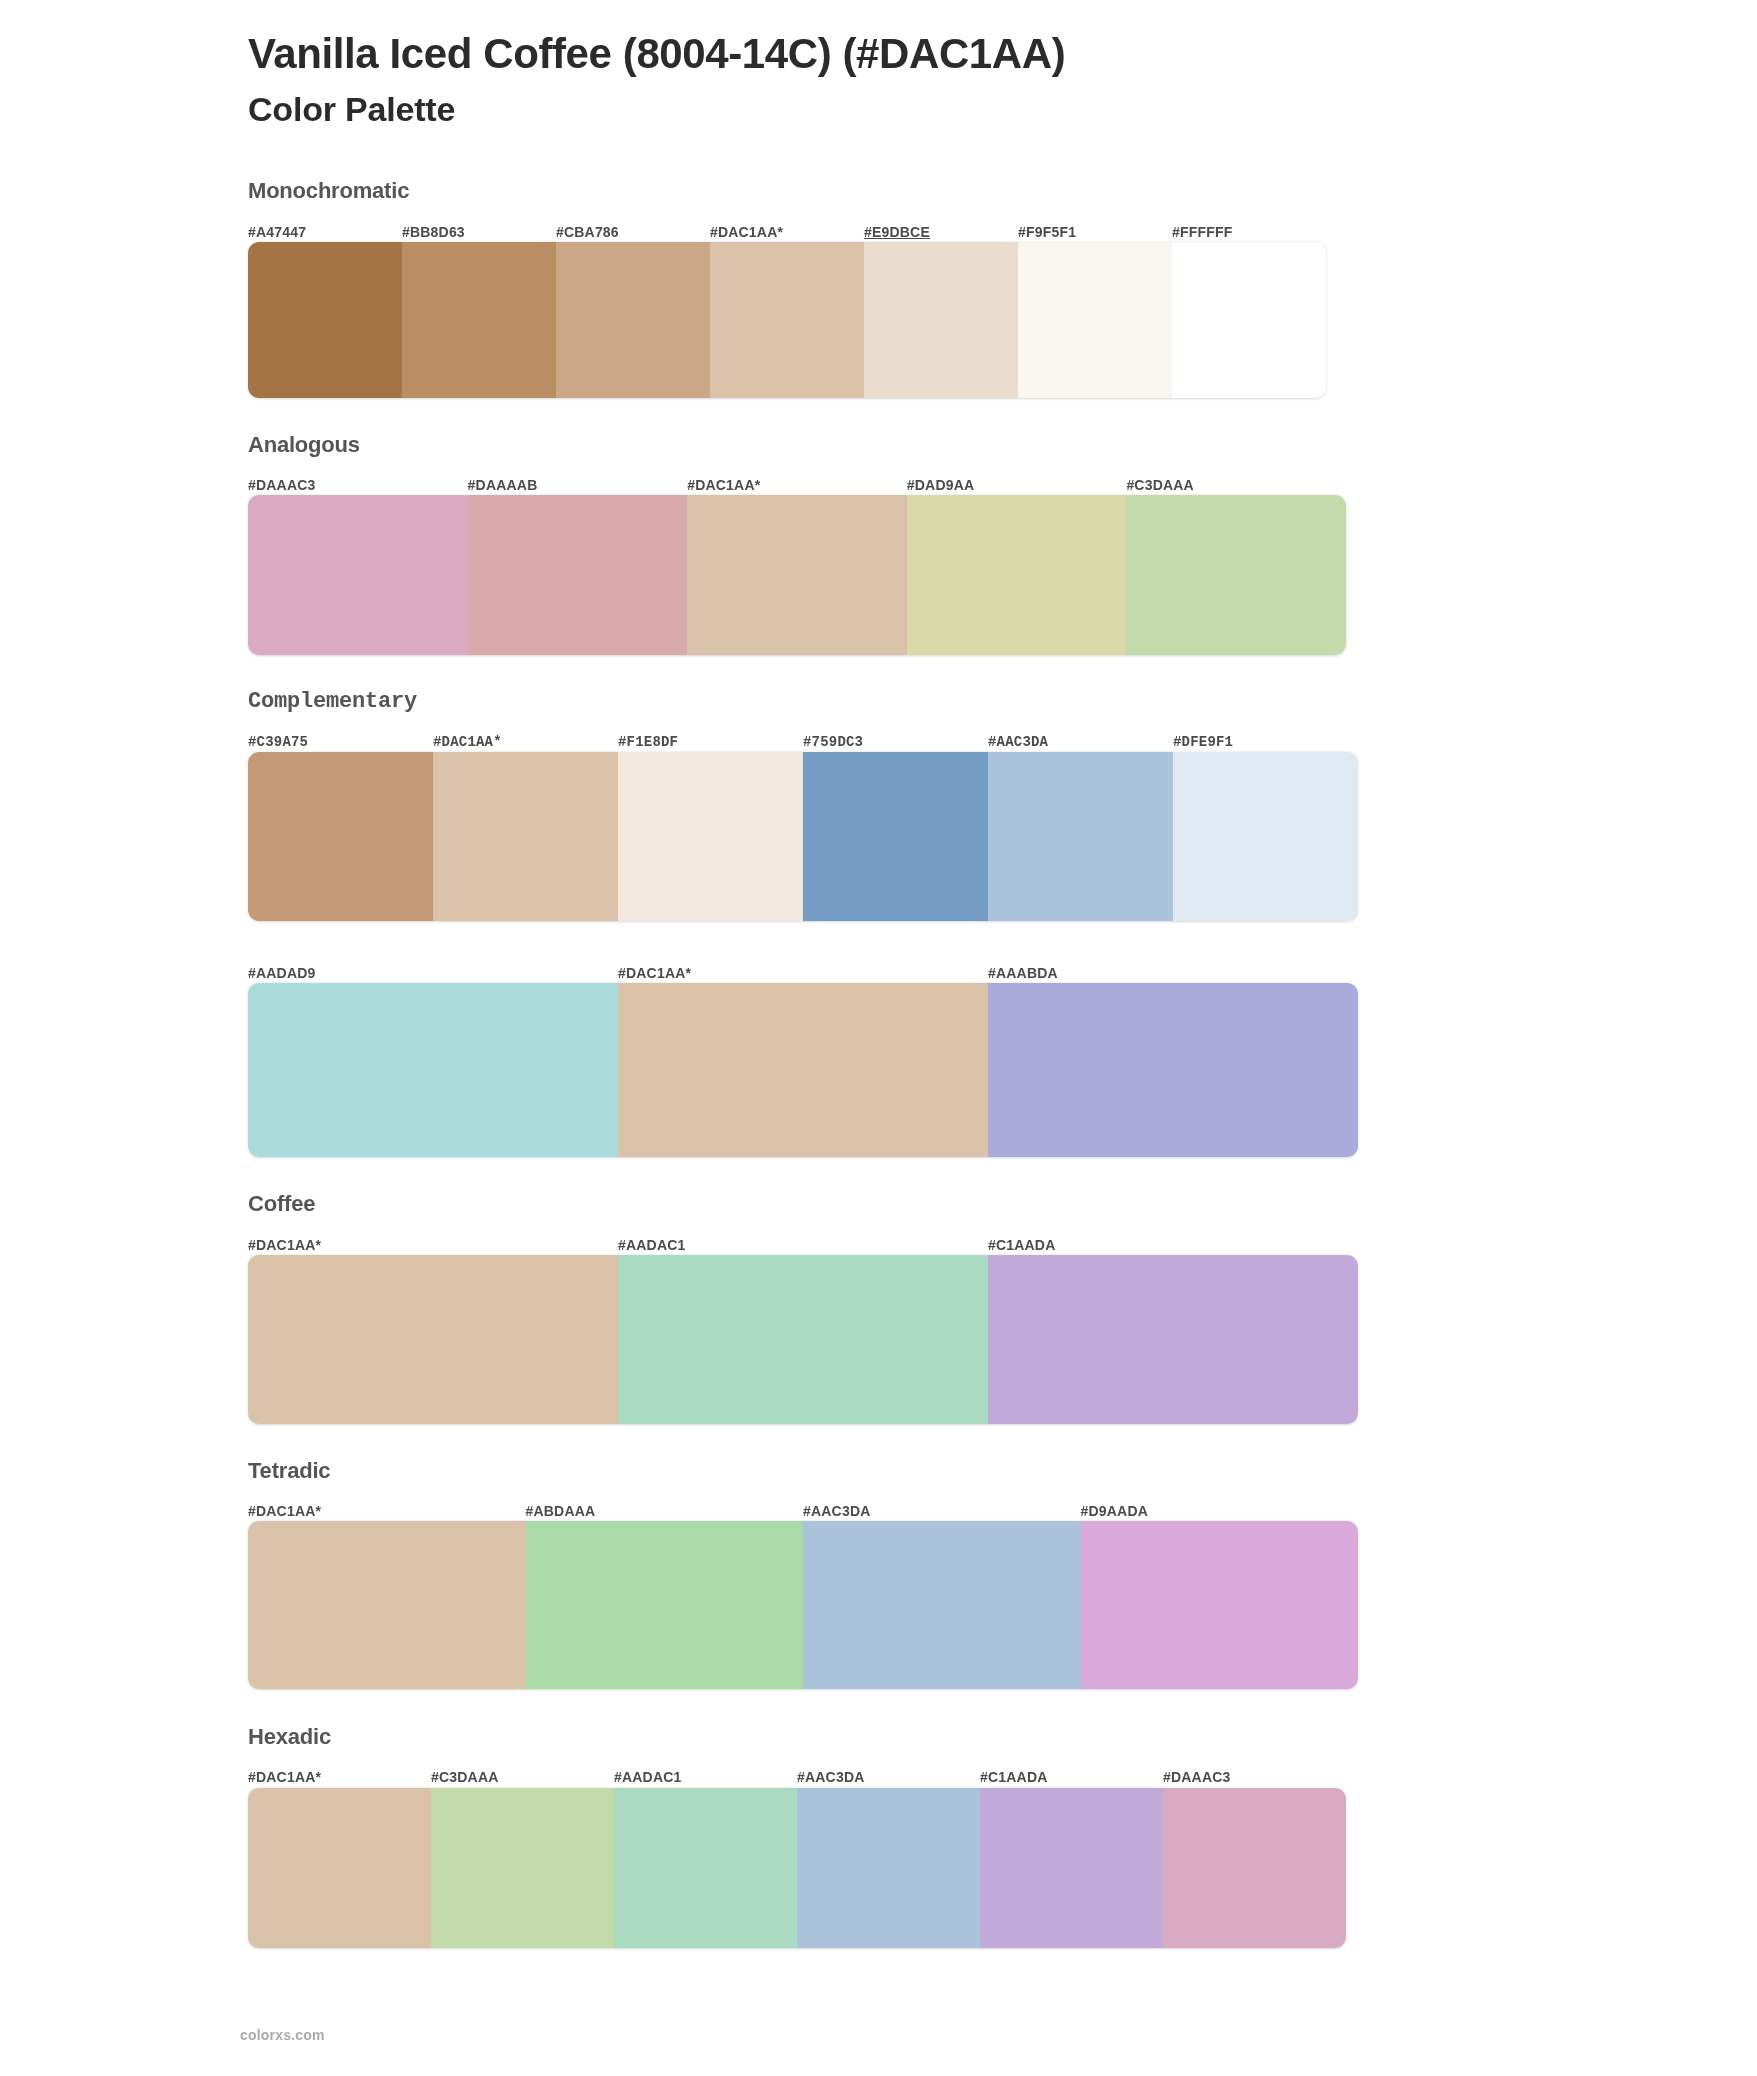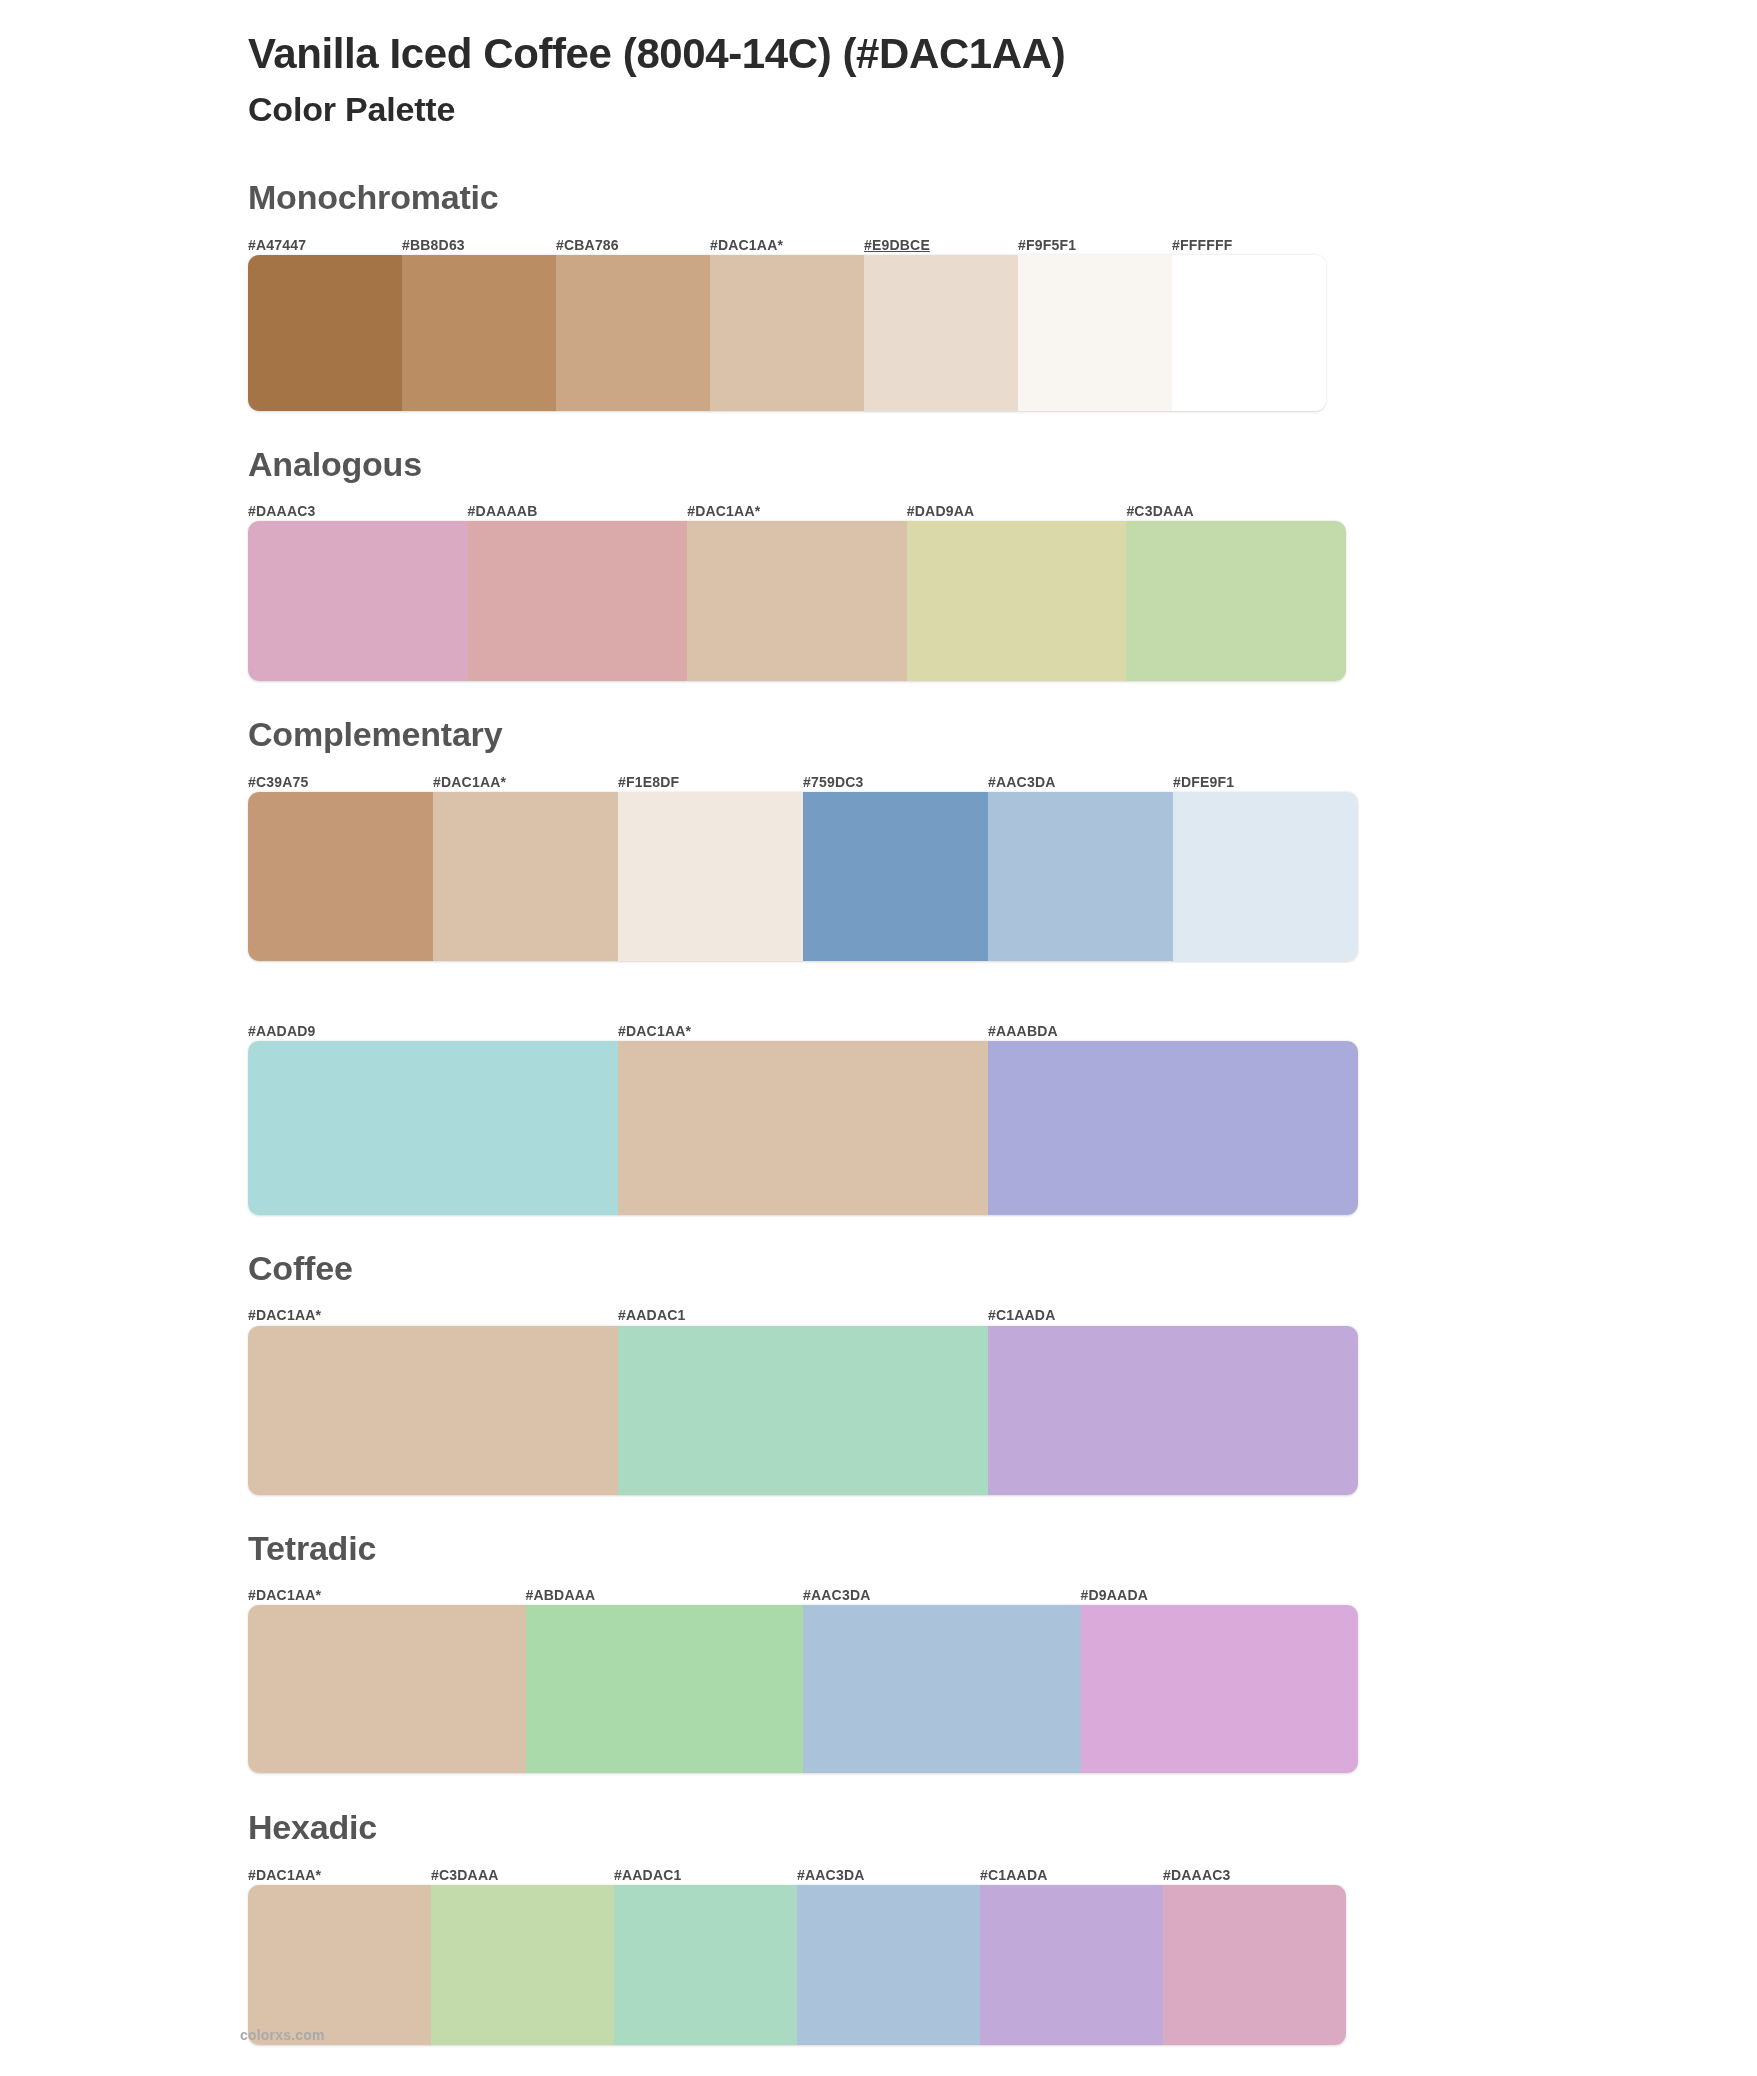--- a/index.html
+++ b/index.html
@@ -50,21 +50,21 @@
   
   .sections {
     margin-top: 50px;
   }
 
   .section {
     padding-left: 240px;
   }
 
   .section-title {
-    font-size: 34px;
+    font-size: 22px;
     font-weight: bold;
     color: #555555;
     letter-spacing: -0.2px;
     line-height: 1.1;
     margin-bottom: 11.2px;
   }
 
   .labels-row {
     display: flex;
     height: 27px;
@@ -116,21 +116,21 @@
   .sec-tetradic .labels-row,
   .sec-tetradic .swatch-row { width: 1110px; }
   .sec-tetradic .swatch-row { height: 168px; }
 
   .sec-hexadic .labels-row,
   .sec-hexadic .swatch-row { width: 1098px; }
   .sec-hexadic .swatch-row { height: 160px; }
 
   .sec-mono     { margin-bottom: 35px; }
   .sec-analog   { margin-bottom: 35px; }
-  .sec-comp     { margin-bottom: 53px; }
+  .sec-comp     { margin-bottom: 35px; font-family: Liberation Mono, monospace; }
   .sec-split    { margin-bottom: 35px; }
   .sec-triadic  { margin-bottom: 35px; }
   .sec-tetradic { margin-bottom: 36px; }
   .sec-hexadic  { margin-bottom: 0; }
 
   
   .footer {
     position: absolute;
     left: 240px;
     bottom: 34px;

